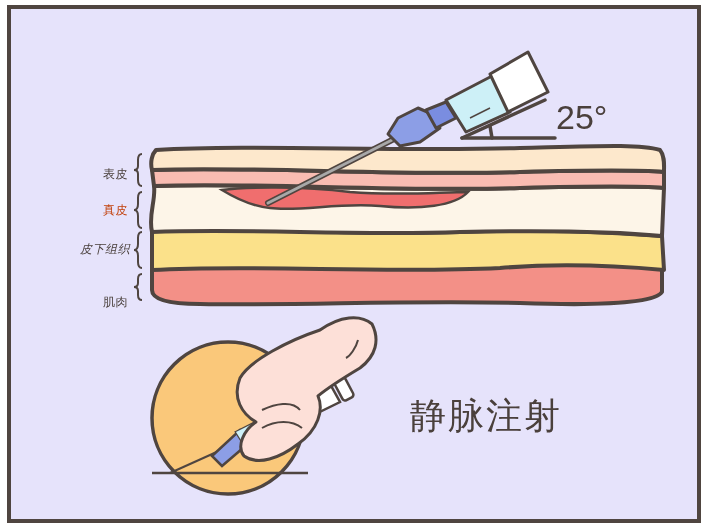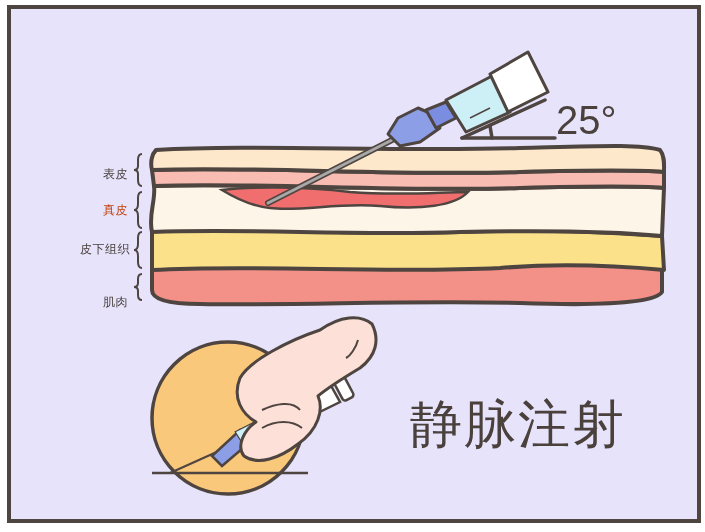--- a/index.html
+++ b/index.html
@@ -1,22 +1,22 @@
 <!DOCTYPE html>
 <html><head>
 <meta charset="utf-8">
 <style>
   html,body{margin:0;padding:0;background:#ffffff;}
   body{width:705px;height:532px;position:relative;overflow:hidden;font-family:"DejaVu Sans","Liberation Sans",sans-serif;}
   .frame{position:absolute;left:7px;top:5px;width:686px;height:510px;background:#e6e3fb;border:4px solid #4f4540;}
   svg.art{position:absolute;left:0;top:0;}
   .label{position:absolute;font-size:12px;color:#4a403c;text-align:right;line-height:1;letter-spacing:0.5px;}
   .label.pink{color:#c2410c;}
-  .deg{position:absolute;left:556px;top:98px;font-size:40px;color:#4a403c;font-family:"Liberation Sans","DejaVu Sans",sans-serif;text-align:right;}
-  .title{position:absolute;left:410px;top:398px;font-size:52px;color:#4a403c;letter-spacing:2px;line-height:1;}
+  .deg{position:absolute;left:556px;top:98px;font-size:34px;color:#4a403c;font-family:"Liberation Sans","DejaVu Sans",sans-serif;text-align:right;}
+  .title{position:absolute;left:410px;top:398px;font-size:36px;color:#4a403c;letter-spacing:2px;line-height:1;}
 </style>
 </head>
 <body>
 
 <div class="frame"></div>
 
 <svg class="art" width="705" height="532" viewBox="0 0 705 532">
 
   <g stroke="#4f4540" stroke-width="4" stroke-linejoin="round">
 
@@ -75,17 +75,17 @@
 
     <path d="M240,378 C250,360 290,340 320,330 C340,316 360,314 372,324 C380,340 376,356 360,368 C340,380 330,386 318,396 C324,410 318,430 298,444 C280,458 258,466 244,456 C236,446 244,430 256,422 C242,414 232,398 240,378 Z" fill="#fde0d8" stroke="#4f4540" stroke-width="3" stroke-linejoin="round"></path>
     <path d="M262,410 C275,404 292,400 300,410" fill="none" stroke="#4f4540" stroke-width="2"></path>
     <path d="M262,428 C276,420 292,420 302,428" fill="none" stroke="#4f4540" stroke-width="2"></path>
     <path d="M358,340 C356,348 350,356 346,358" fill="none" stroke="#4f4540" stroke-width="2"></path>
   </g>
 </svg>
 
 <div class="label" style="left:76px;top:168px;width:52px;">表皮</div>
 <div class="label pink" style="left:76px;top:204px;width:52px;">真皮</div>
-<div class="label" style="left:30px;top:243px;width:100px;">皮下组织</div>
+<div class="label" style="left:30px;top:243px;width:100px;font-style:italic;">皮下组织</div>
 <div class="label" style="left:76px;top:296px;width:52px;">肌肉</div>
 
 <div class="deg">25°</div>
 <div class="title">静脉注射</div>
 
 </body></html>

